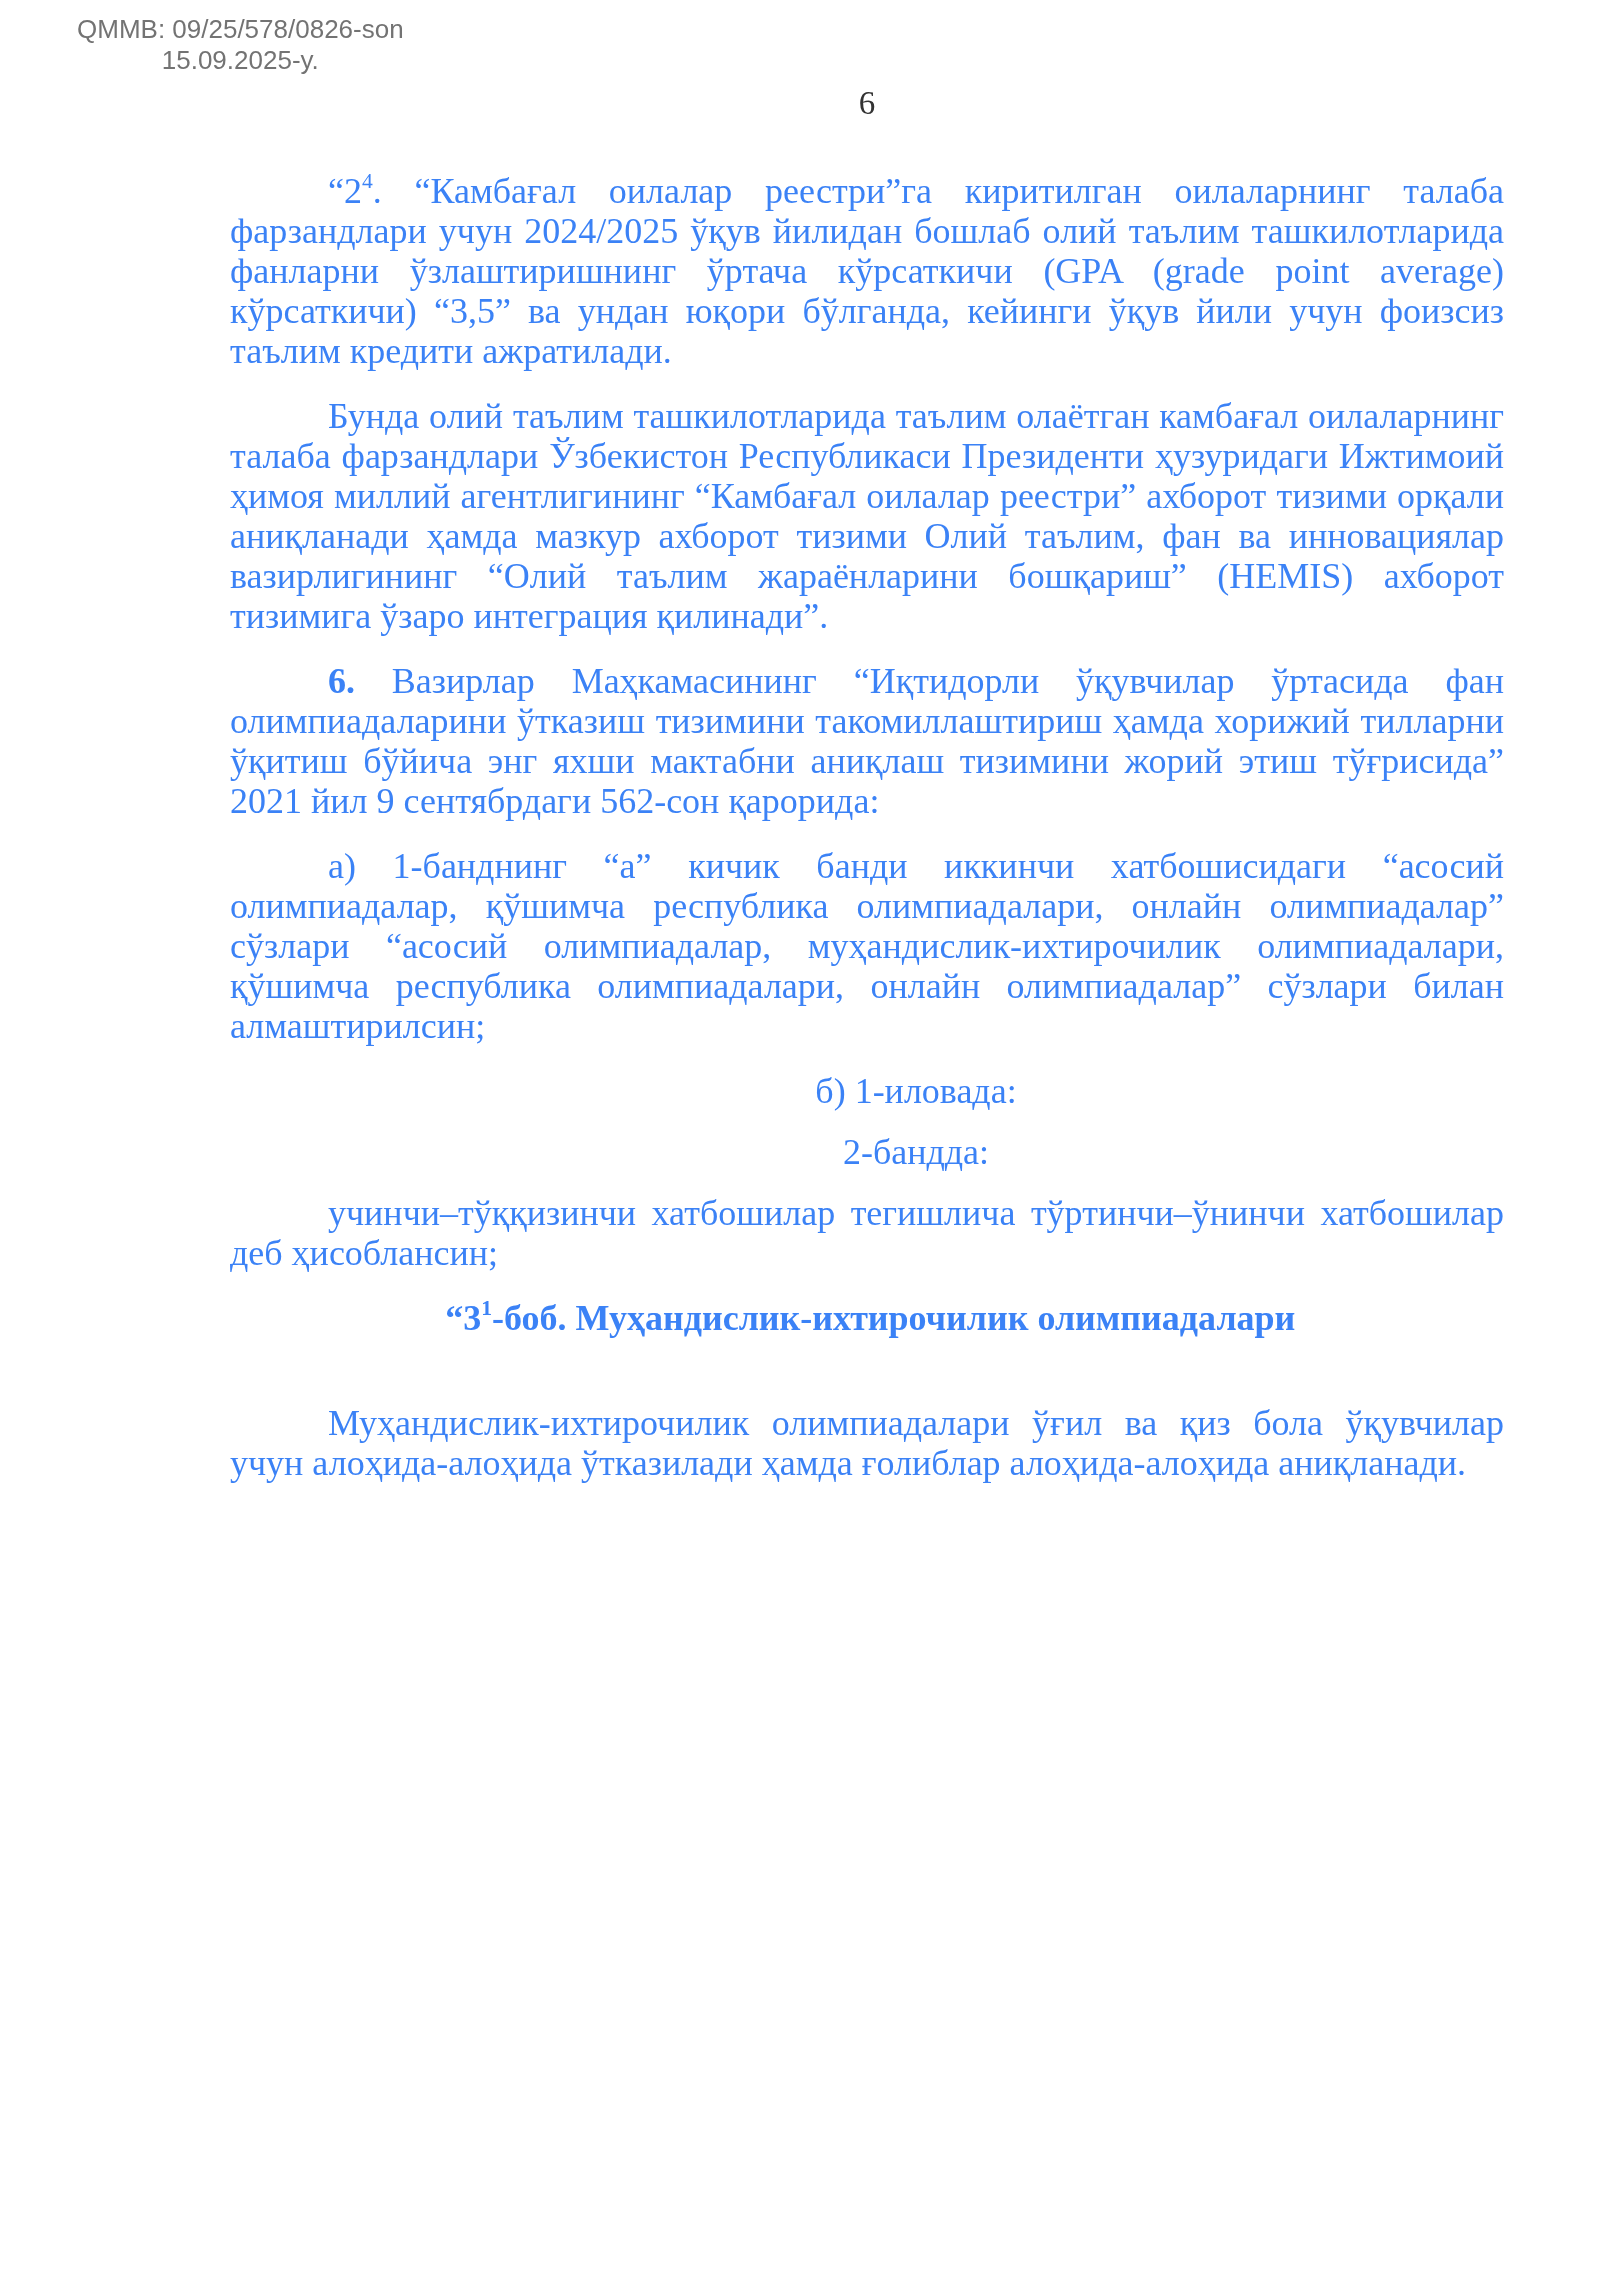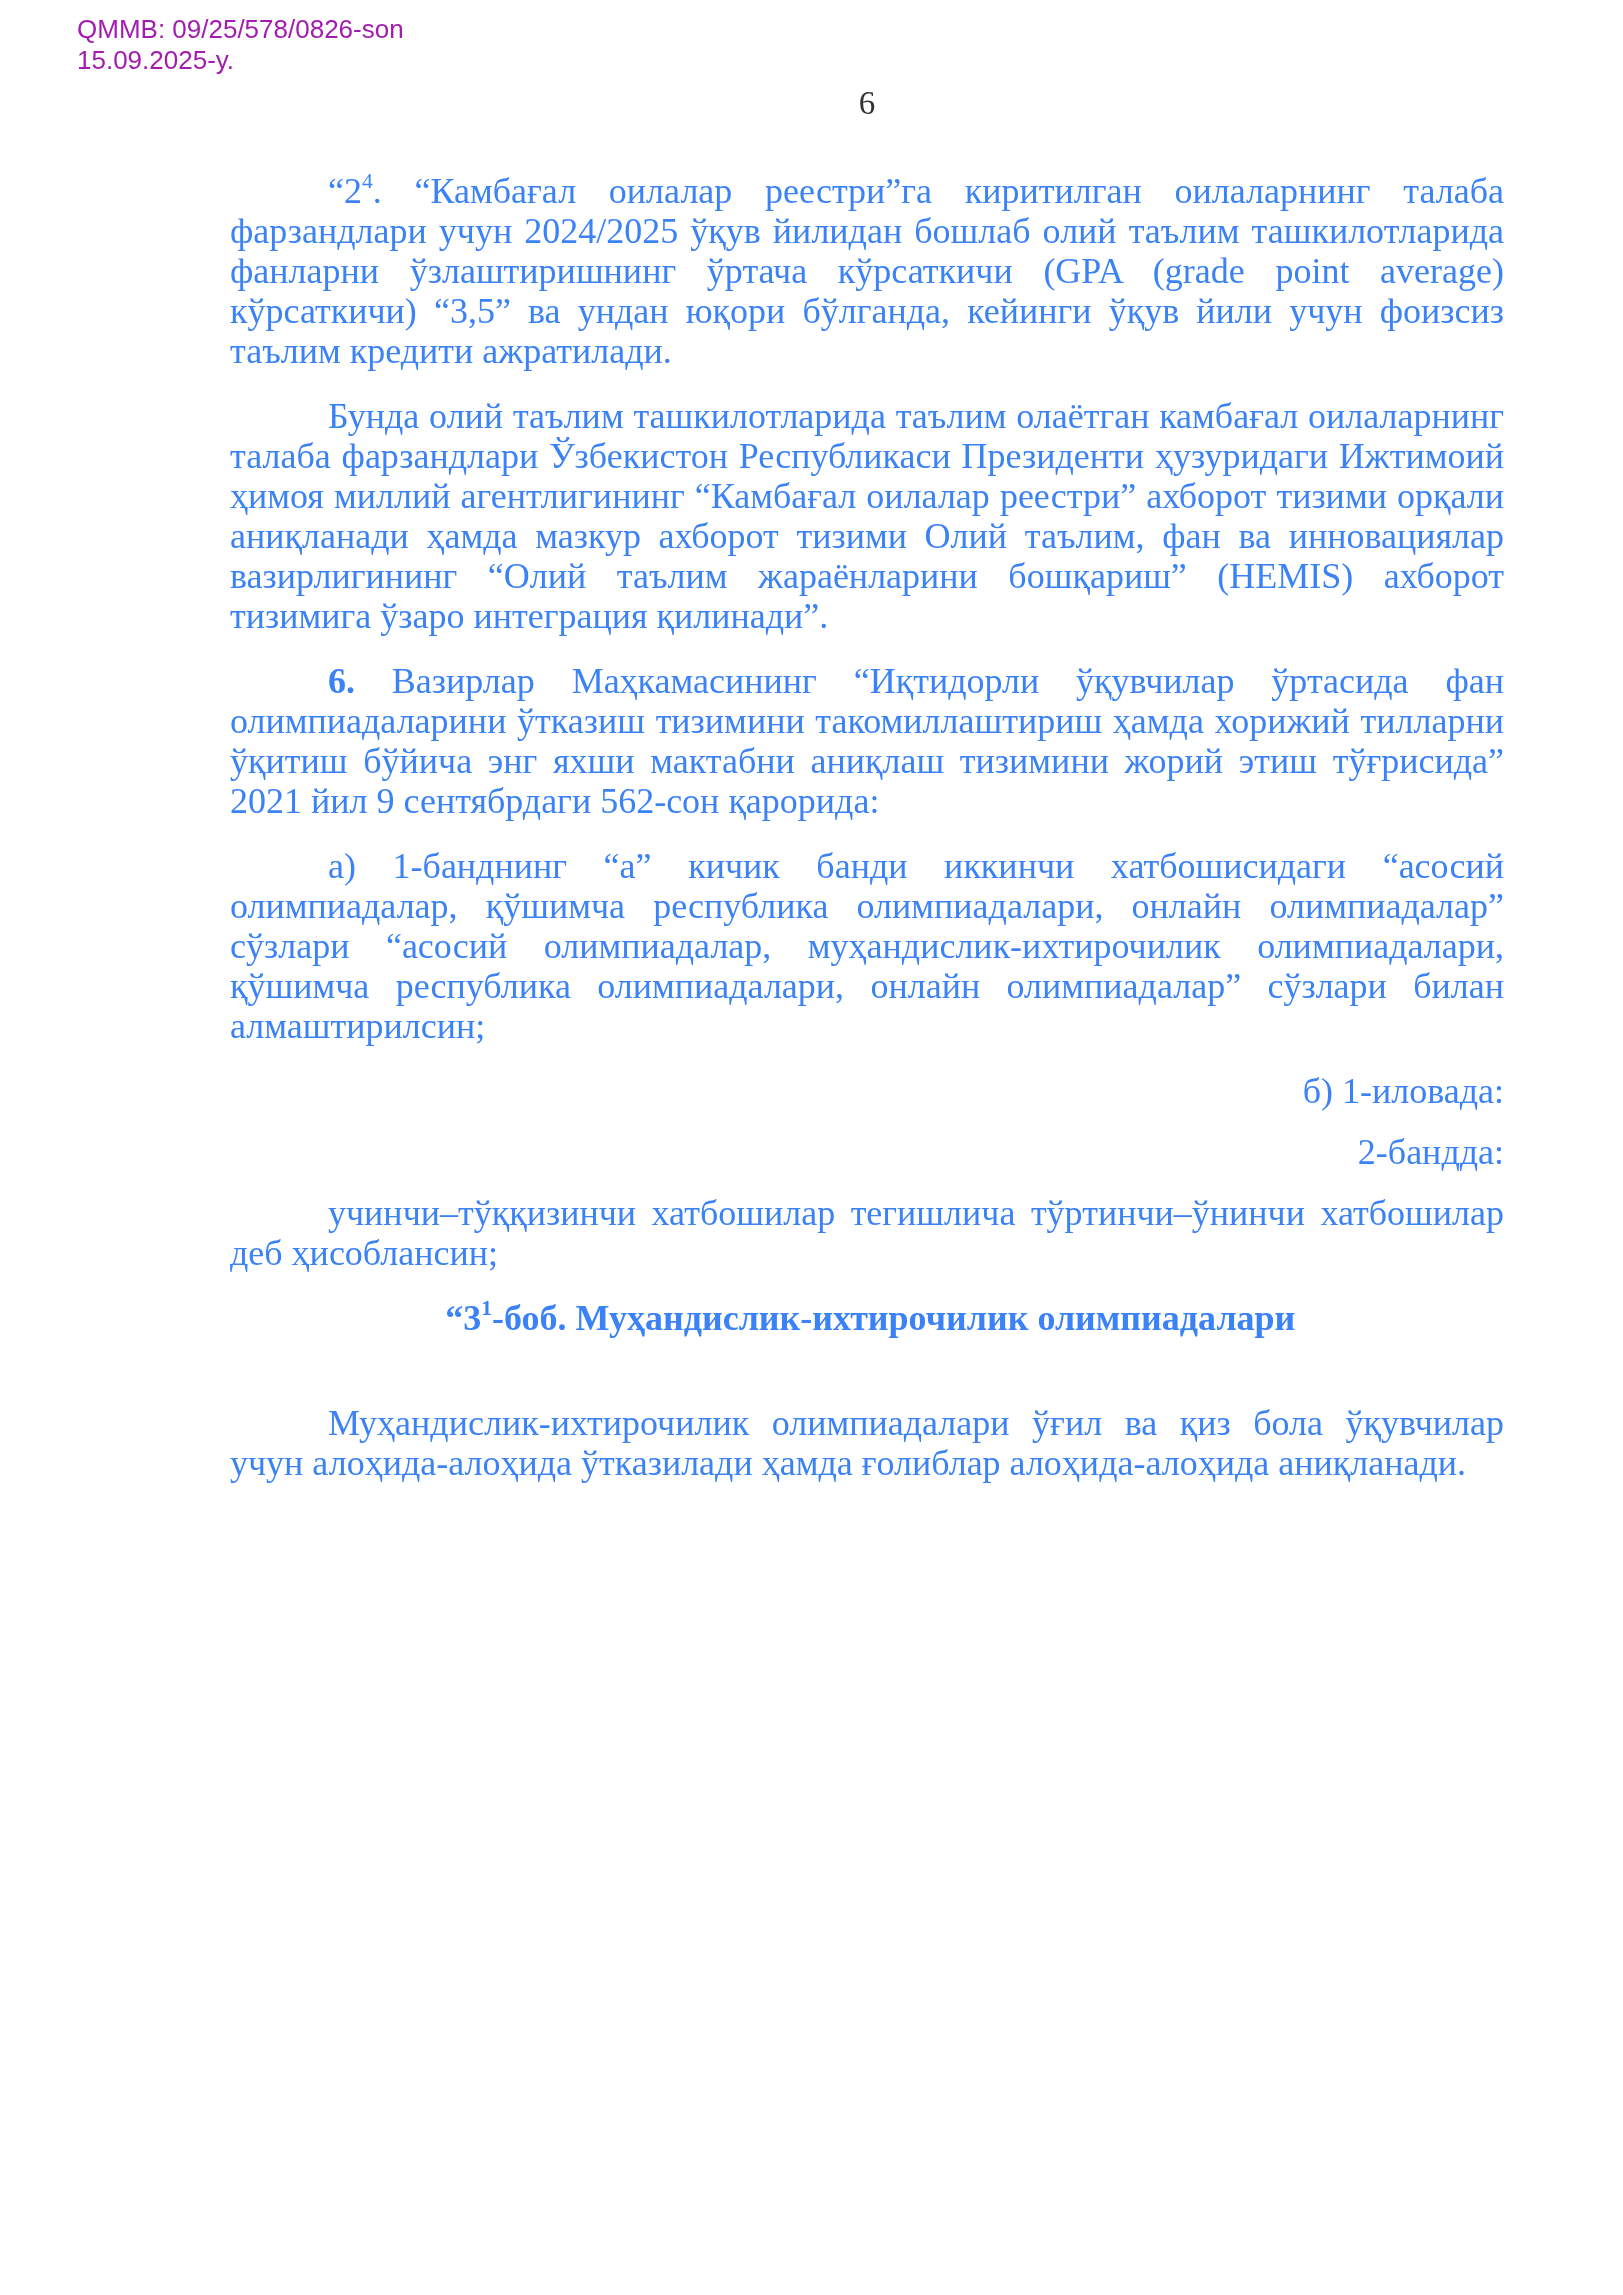--- a/index.html
+++ b/index.html
@@ -1,33 +1,33 @@
 <!DOCTYPE html>
 <html style="font-size:10.5px"><head>
 <meta charset="utf-8">
 <style>
   html, body { margin: 0; padding: 0; background: #ffffff; }
   body { width: 1623px; height: 2295px; position: relative; overflow: hidden; }
   .stamp {
     position: absolute; left: 77px; top: 14.4px;
     font-family: "Liberation Sans", sans-serif;
-    font-size: 26px; line-height: 31px; color: #a21caf;
+    font-size: 26px; line-height: 31px; color: #737373; text-align: center;
   }
   .page-num {
     position: absolute; left: 0; right: 0; top: 85px; text-align: center;
     font-family: "Liberation Serif", serif; font-size: 33px; color: #333;
     padding-left: 111px;
   }
   .body {
     position: absolute; left: 230px; top: 171px; width: 1274px;
     font-family: "Liberation Serif", serif;
     font-size: 36px; line-height: 40px; color: #3b82f6;
   }
   .p { margin: 0 0 25px 0; text-align: justify; text-indent: 98px; }
-  .p.short { text-align: right; }
+  .p.short { text-align: center; }
   .p.mb-sm { margin-bottom: 21px; }
   .heading {
     text-align: center; font-weight: bold; margin: 17px 0 65px 0; text-indent: 0;
     padding-left: 6.5px;
   }
   sup { font-size: 0.6em; line-height: 0; vertical-align: 0.7em; }
   b { font-weight: bold; }
 </style>
 </head>
 <body>

